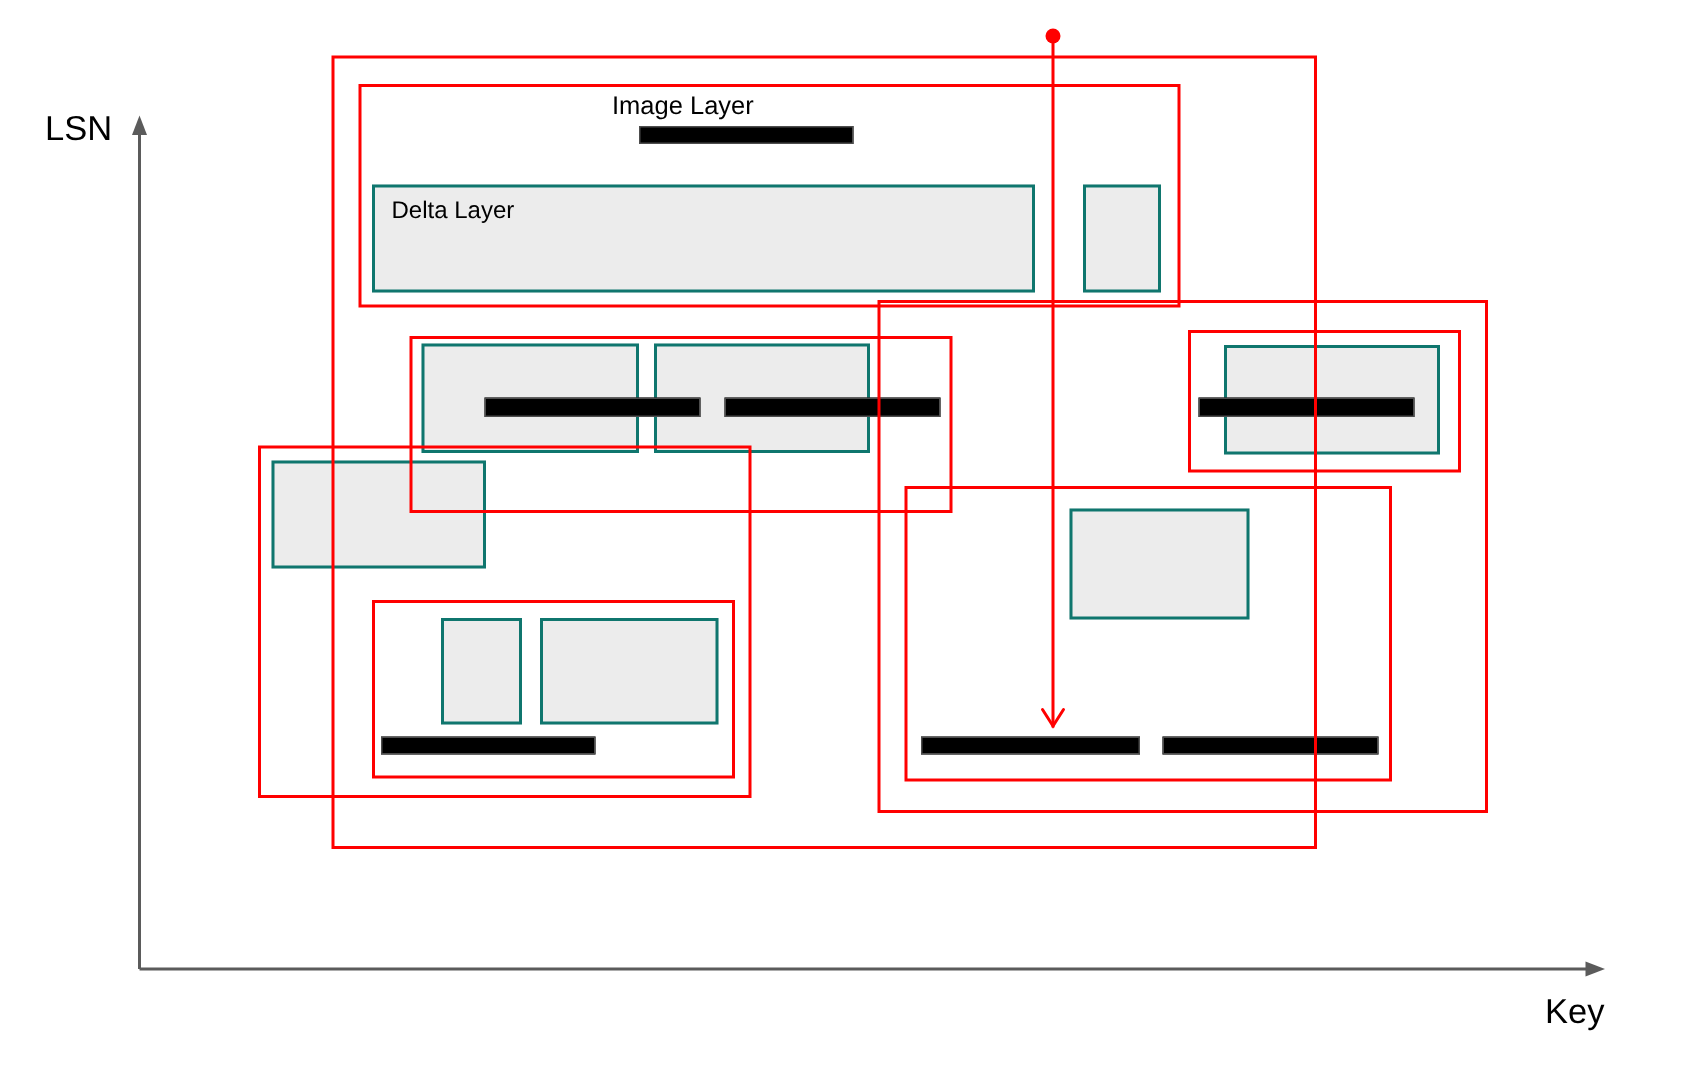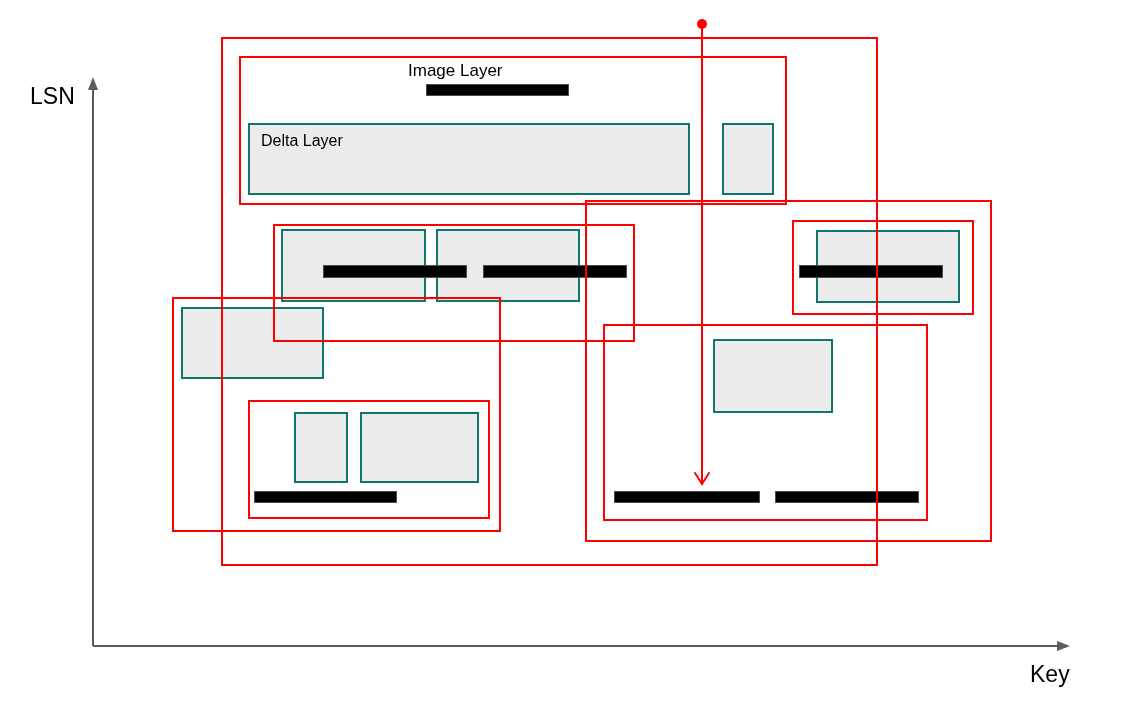--- a/index.html
+++ b/index.html
@@ -37,21 +37,21 @@
 </style>
 </head>
 <body>
 
 <div class="canvas">
 
   <div class="abs axisLine" style="left:92px; top:80px; width:2px; height:566px;"></div>
   <div class="abs arrowUp" style="left:88px; top:77px;"></div>
   <div class="abs axisLine" style="left:93px; top:645px; width:967px; height:2px;"></div>
   <div class="abs arrowRight" style="left:1057px; top:641px;"></div>
-  <div class="abs txt axisLabel" style="left:30px; top:72px;margin-top:11px;">LSN</div>
+  <div class="abs txt axisLabel" style="left:30px; top:72px;">LSN</div>
   <div class="abs txt axisLabel" style="left:1030px; top:661px;">Key</div>
 
   <div class="abs grayBox" style="left:248px; top:123px; width:442px; height:72px;">
     <span class="txt deltaLabel">Delta Layer</span>
   </div>
   <div class="abs grayBox" style="left:722px; top:123px; width:52px; height:72px;"></div>
   <div class="abs grayBox" style="left:281px; top:229px; width:145px; height:73px;"></div>
   <div class="abs grayBox" style="left:436px; top:229px; width:144px; height:73px;"></div>
   <div class="abs grayBox" style="left:816px; top:230px; width:144px; height:73px;"></div>
   <div class="abs grayBox" style="left:181px; top:307px; width:143px; height:72px;"></div>

